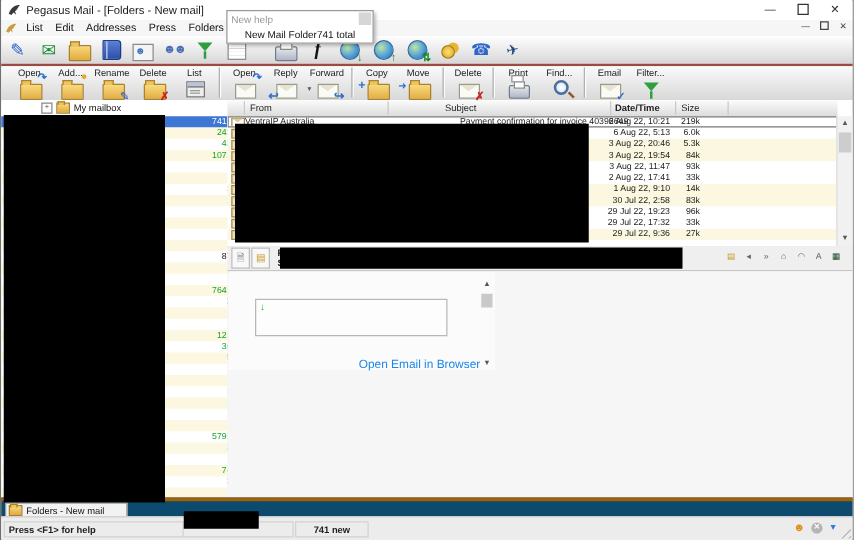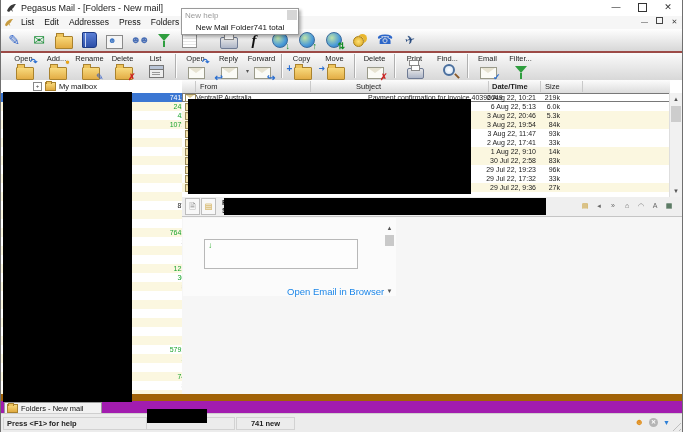--- a/index.html
+++ b/index.html
@@ -136,21 +136,21 @@
   .pvbody{position:absolute;left:0;right:0;top:20px;bottom:0;background:#f6f6f6;}
   .mailview{position:absolute;left:1px;top:1px;width:213px;height:78px;background:#fbfbfb;}
   .imgbox{position:absolute;left:21px;top:21px;width:152px;height:28px;border:1px solid #b8b8b8;background:#fdfdfd;}
   .imgbox .ga{position:absolute;left:3px;top:1px;color:#2daa2d;font-size:8px;font-weight:bold;}
   .maillink{position:absolute;left:104px;top:68px;font-size:9.5px;color:#1c86e8;white-space:nowrap;}
   .mv-sb{position:absolute;left:201px;top:6px;width:11px;height:72px;}
   .mv-sb .a{position:absolute;left:0;width:11px;height:9px;text-align:center;font-size:6px;line-height:9px;color:#555;}
   .mv-sb .a.up{top:0;}.mv-sb .a.dn{bottom:0;}
   .mv-sb .t{position:absolute;left:1px;width:9px;top:11px;height:11px;background:#c9c9c9;}
   
-  .taskbar{position:absolute;left:1px;right:1px;bottom:18px;height:13px;background:#a21caf;border-top:7px solid #a16207;}
+  .taskbar{position:absolute;left:1px;right:1px;bottom:18px;height:13px;background:#0c4a6e;border-top:3px solid #a16207;}
   .mditab{position:absolute;left:3px;top:1px;width:94px;height:10px;background:#f2f2f2;border:1px solid #9a9a9a;
           display:flex;align-items:center;gap:3px;padding-left:2px;font-size:7.5px;color:#111;}
   .statusbar{position:absolute;left:1px;right:1px;bottom:0;height:18px;background:#ececec;border-top:1px solid #cfcfcf;font-weight:bold;}
   .sp{position:absolute;top:3px;height:11px;border:1px solid #d2d2d2;font-size:7.5px;line-height:11px;color:#222;background:#ececec;}
   .sp.help{left:2px;width:140px;padding-left:3px;}
   .sp.mid{left:145px;width:87px;}
   .sp.cnt{left:235px;width:57px;text-align:center;}
   .sticons{position:absolute;right:12px;top:4px;display:flex;gap:5px;align-items:center;}
   .st-user{color:#e08f1f;font-size:9px;line-height:9px;}
   .st-off{width:9px;height:9px;border-radius:50%;background:#b5b5b5;color:#fff;font-size:6px;line-height:9px;text-align:center;}

